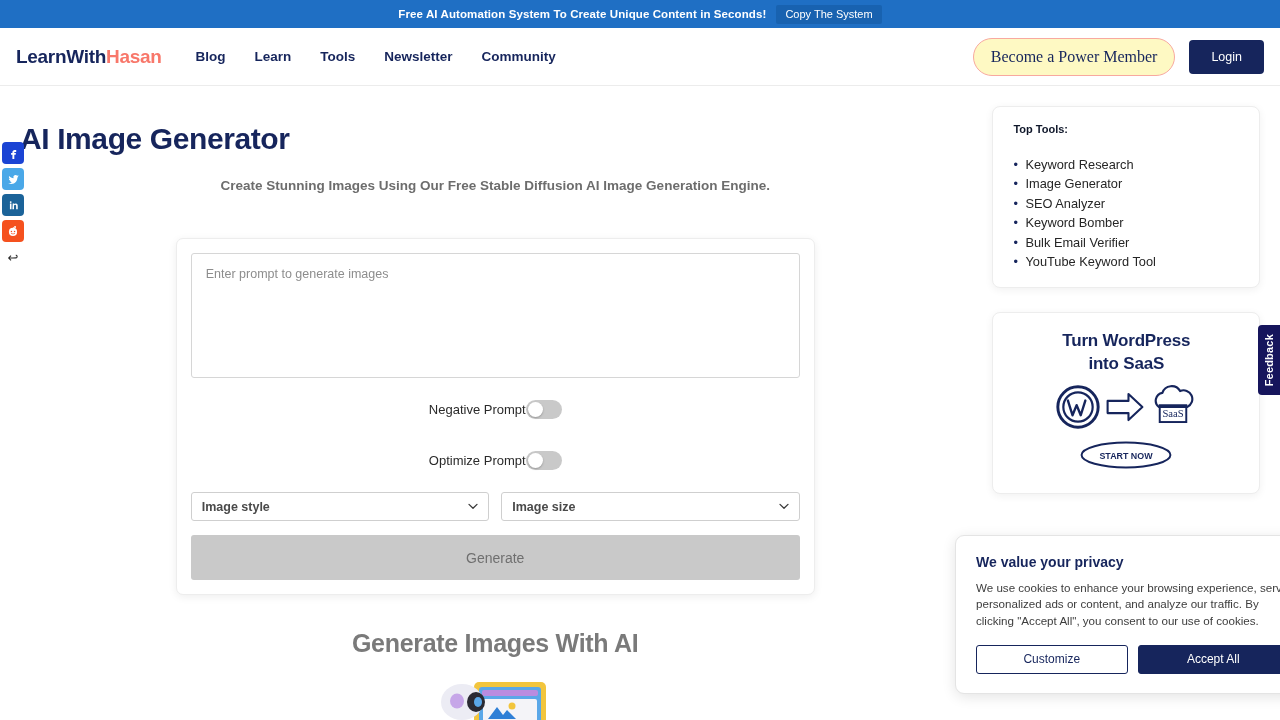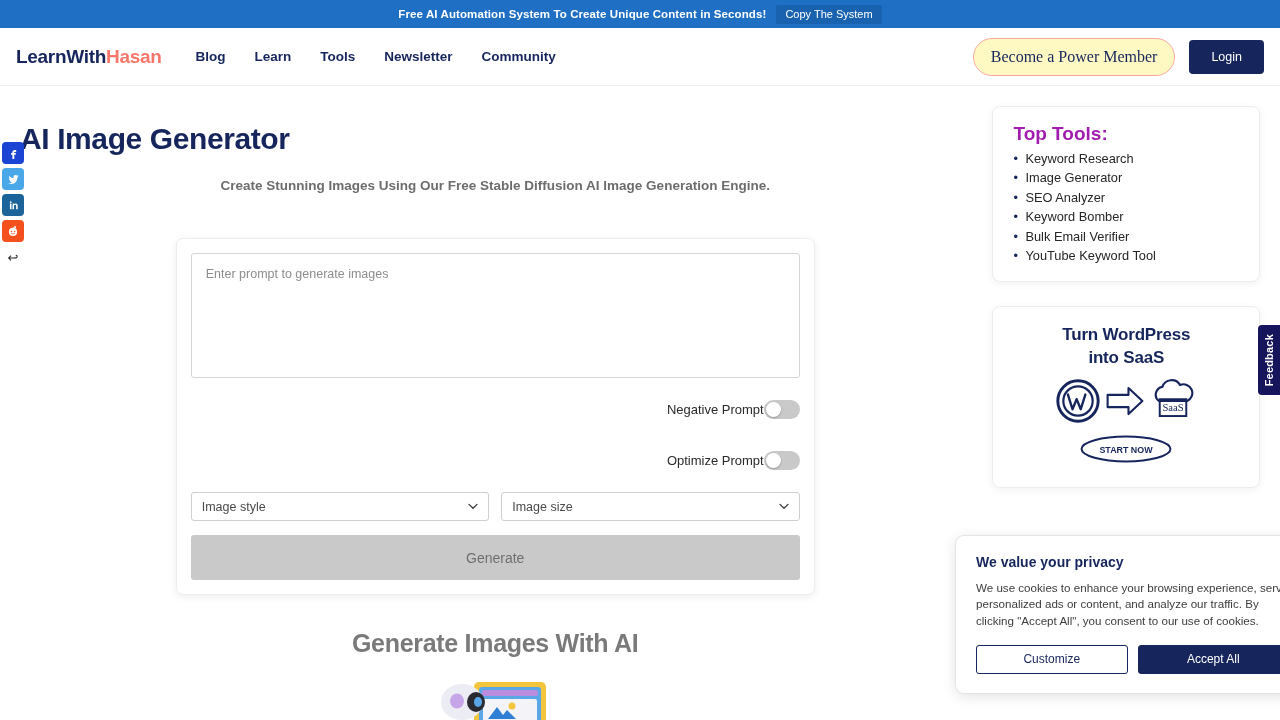--- a/index.html
+++ b/index.html
@@ -207,21 +207,21 @@
     color: #333;
     resize: none;
     outline: none;
     display: block;
   }
   .prompt-box::placeholder { color: #8d8d8d; }
 
   .toggle-row {
     display: flex;
     align-items: center;
-    justify-content: flex-end;
+    justify-content: center;
     height: 40px;
     margin-top: 11px;
   }
   .toggle-label { font-size: 13px; color: #2a2a2a; }
   .switch {
     width: 36px; height: 19px;
     background: #c9c9c9;
     border-radius: 10px;
     position: relative;
     cursor: pointer;
@@ -244,20 +244,21 @@
     border: 1px solid #cfcfcf;
     border-radius: 3px;
     background: #ffffff;
     display: flex;
     align-items: center;
     padding: 0 10px;
     font-size: 12.5px;
     color: #4a4a4a;
     cursor: pointer;
     position: relative;
+    font-weight: bold;
   }
   .sel .chev {
     margin-left: auto;
     font-size: 10px;
     color: #3a3a3a;
   }
 
   .gen-btn {
     width: 100%;
     height: 45px;
@@ -289,24 +290,24 @@
   
   .side-card {
     background: #ffffff;
     border: 1px solid #ededed;
     border-radius: 8px;
     box-shadow: 0 2px 8px rgba(0,0,0,.06);
     padding: 16px 20px;
   }
   .side-card + .side-card { margin-top: 24px; }
   .side-title {
-    color: #a21caf;
-    font-size: 19px;
-    font-weight: 700;
-    margin-bottom: 4px;
+    color: #0f172a;
+    font-size: 11px;
+    font-weight: 700;
+    margin-bottom: 20px;
   }
   .tool-list { list-style: none; }
   .tool-list li {
     font-size: 12.8px;
     color: #262626;
     line-height: 19.4px;
     padding-left: 12px;
     position: relative;
     cursor: pointer;
   }

